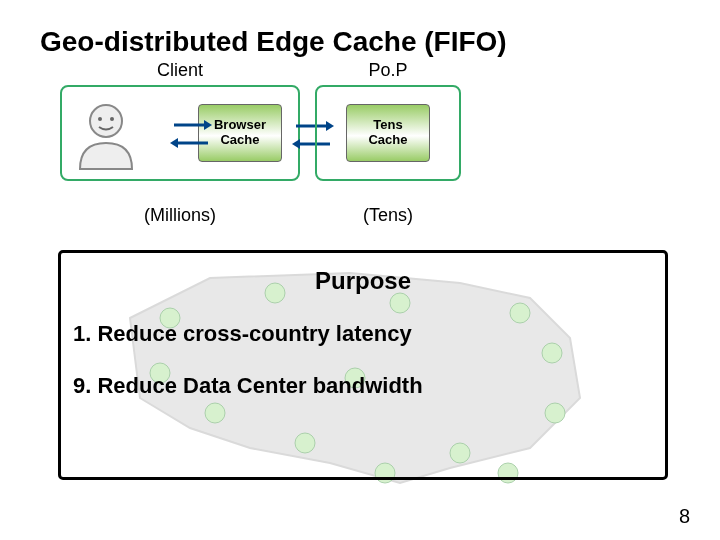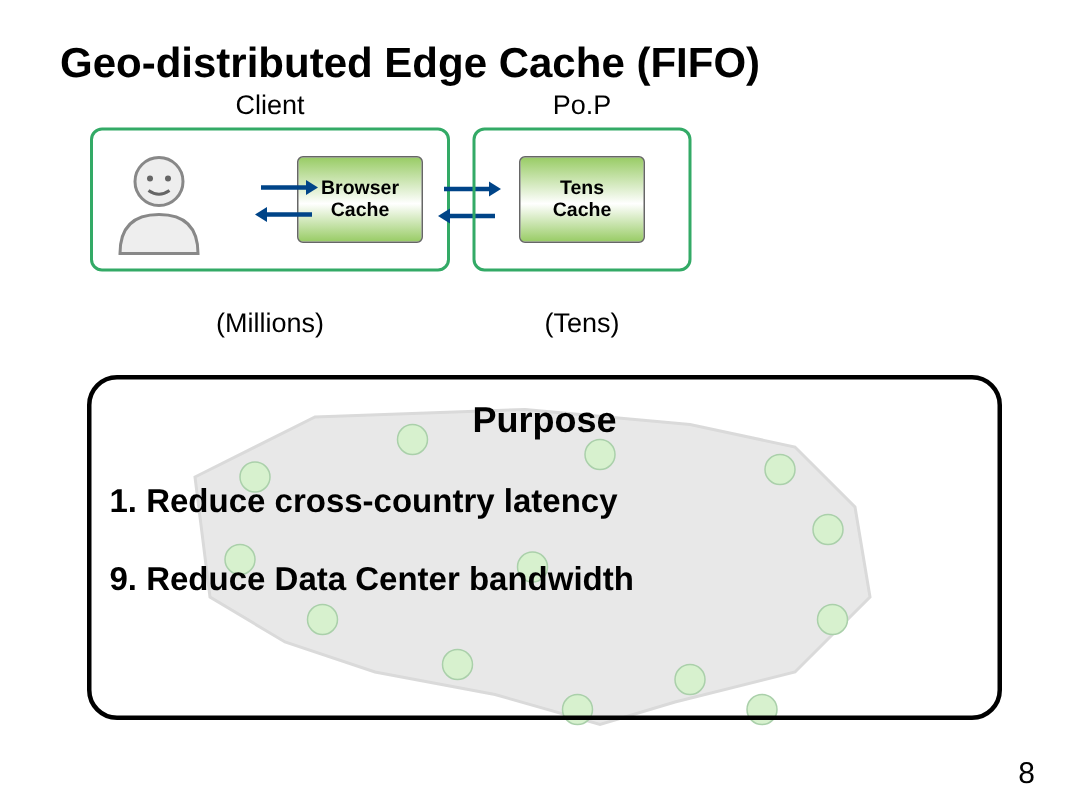--- a/index.html
+++ b/index.html
@@ -8,21 +8,21 @@
   .client-group{position:absolute;left:60px;top:60px;width:240px}
   .pop-group{position:absolute;left:315px;top:60px;width:146px}
   .grp-label{font-size:18px;font-weight:normal;text-align:center;margin-bottom:4px}
   .rbox{border:2px solid #3a6;border-radius:8px;height:96px;position:relative;display:flex;align-items:center;justify-content:flex-end;padding:0 16px;box-sizing:border-box}
   .pop-box{justify-content:center}
   .sub-label{text-align:center;font-size:18px;margin-top:24px}
   .cache-box{border:1px solid #666;background:linear-gradient(#9c6,#fff 55%,#9c6);border-radius:4px;width:82px;height:56px;display:flex;flex-direction:column;align-items:center;justify-content:center;font-size:13px;font-weight:bold;line-height:1.15}
   .user-icon{position:absolute;left:10px;top:12px}
   .arrows-inside{position:absolute;left:108px;top:28px}
   .arrows-between{position:absolute;left:292px;top:116px}
-  .purpose-panel{position:absolute;left:58px;top:250px;width:604px;height:224px;border:3px solid #000;border-radius:20px;background:rgba(255,255,255,.0)}
+  .purpose-panel{position:absolute;left:58px;top:250px;width:604px;height:224px;border:3px solid #000;border-radius:5px;background:rgba(255,255,255,.0)}
   .bg-map{position:absolute;left:100px;top:258px;width:520px;height:230px;opacity:.55}
   .purpose-title{text-align:center;font-size:24px;font-weight:bold;margin-top:14px}
   .purpose-item{font-size:22px;font-weight:bold;margin:26px 0 0 12px}
   .page-num{position:absolute;right:30px;bottom:12px;font-size:20px}
   .dot{fill:#b7e6a7;stroke:#6a6;stroke-width:1}
 </style>
 </head>
 <body>
 <div class="slide">
 

